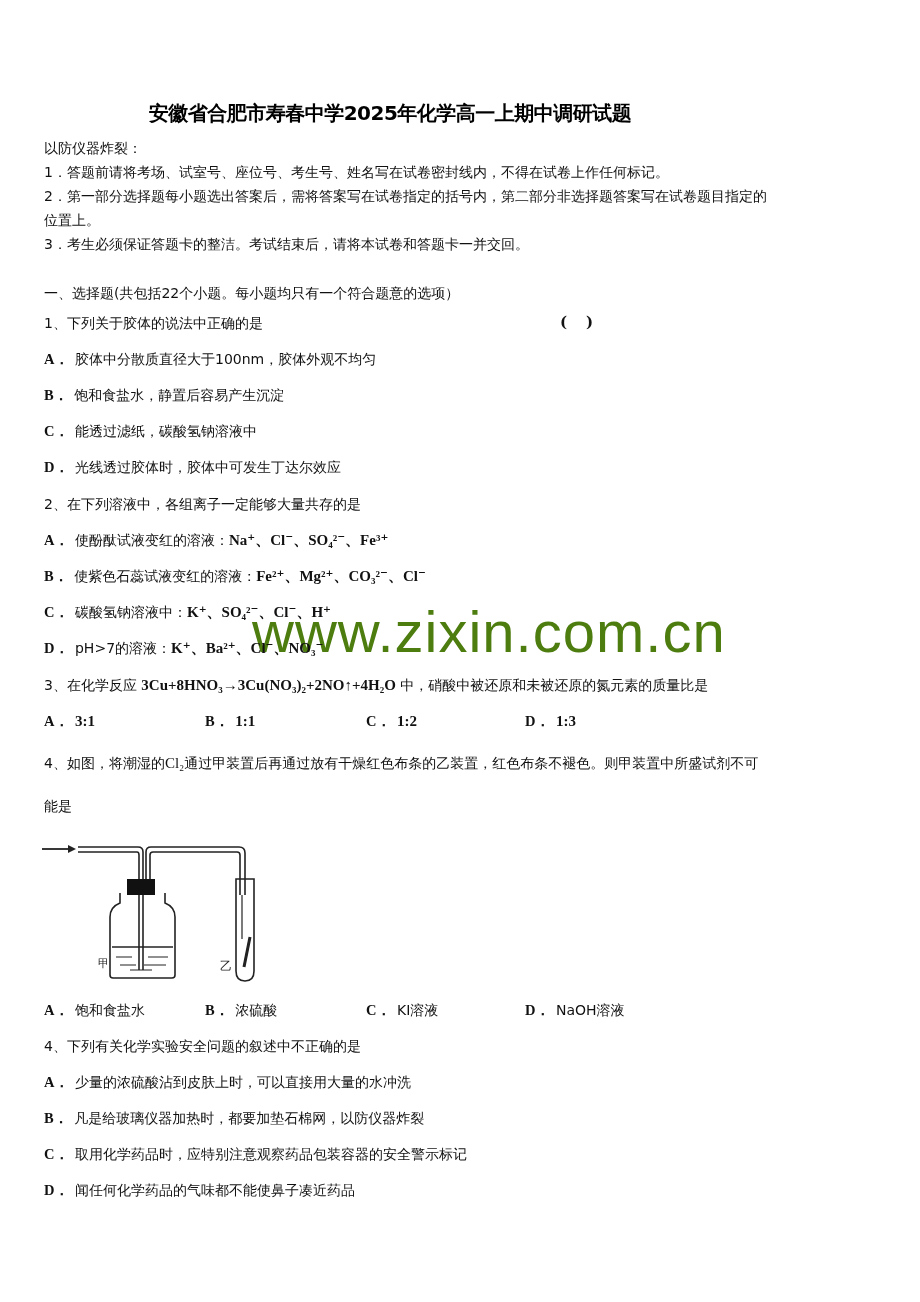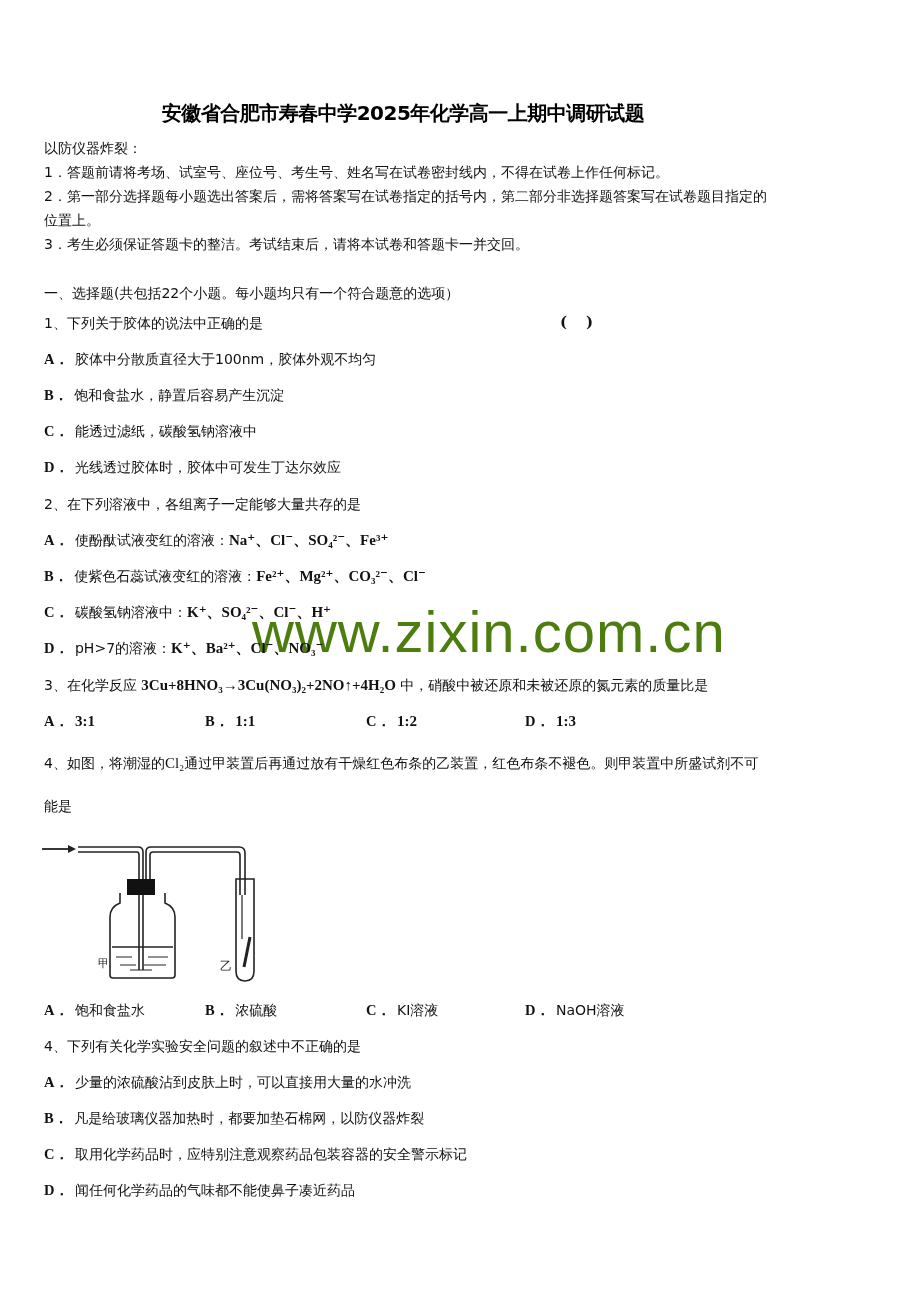--- a/index.html
+++ b/index.html
@@ -3,21 +3,21 @@
   <meta charset="utf-8">
   <style>
     html, body { margin: 0; padding: 0; background: #ffffff; }
     body {
       width: 920px; height: 1302px; position: relative; overflow: hidden;
       font-family: "DejaVu Serif", "Liberation Serif", serif;
       color: #111111;
     }
     .page { position: absolute; left: 0; top: 0; width: 920px; height: 1302px; }
     .title {
-      position: absolute; left: 13px; width: 780px; top: 100px;
+      position: absolute; left: 0; width: 780px; top: 100px;
       text-align: center; font-family: "DejaVu Sans", "Liberation Sans", sans-serif;
       font-weight: bold; font-size: 20px; letter-spacing: -0.5px; color: #000;
     }
     .line {
       position: absolute; left: 44px; font-size: 14.5px; line-height: 20px;
       white-space: nowrap; color: #111;
     }
     .notice { font-family: "DejaVu Sans", "Liberation Sans", sans-serif; font-size: 14px; }
     .q { font-family: "DejaVu Sans", "Liberation Sans", sans-serif; font-size: 14px; }
     .opt { font-weight: bold; }

